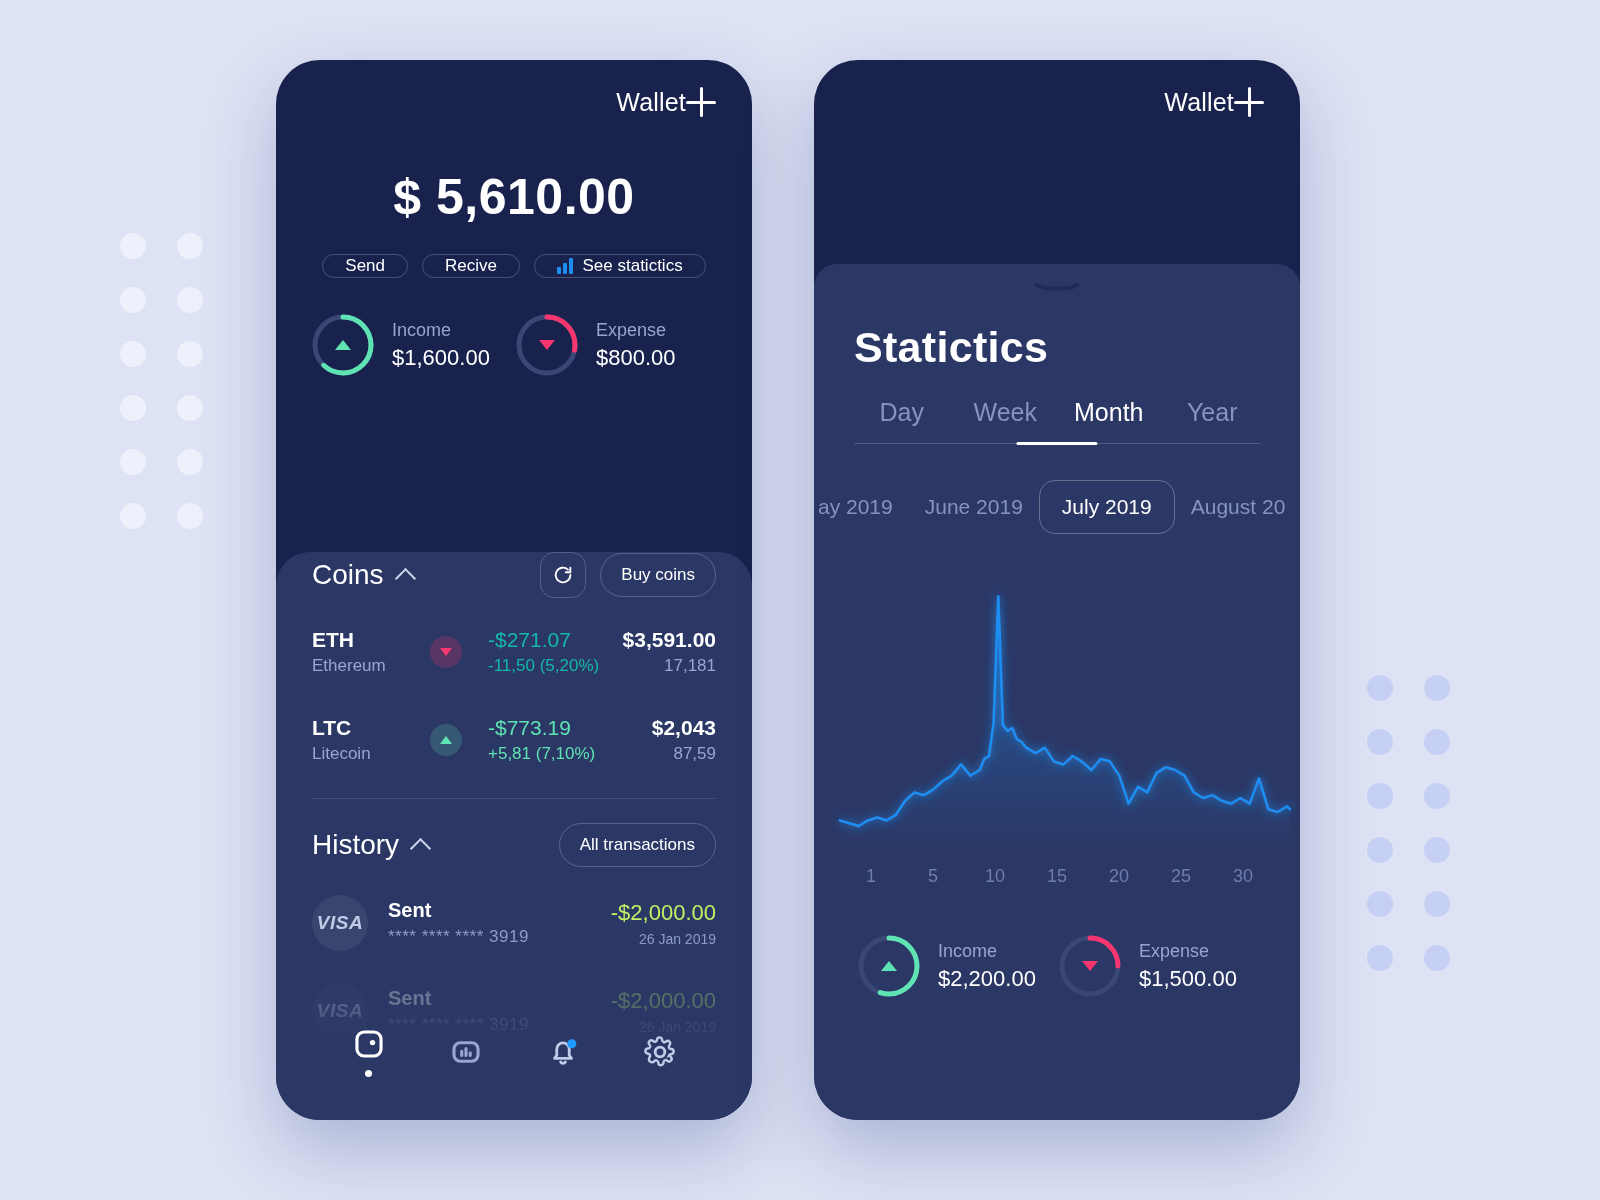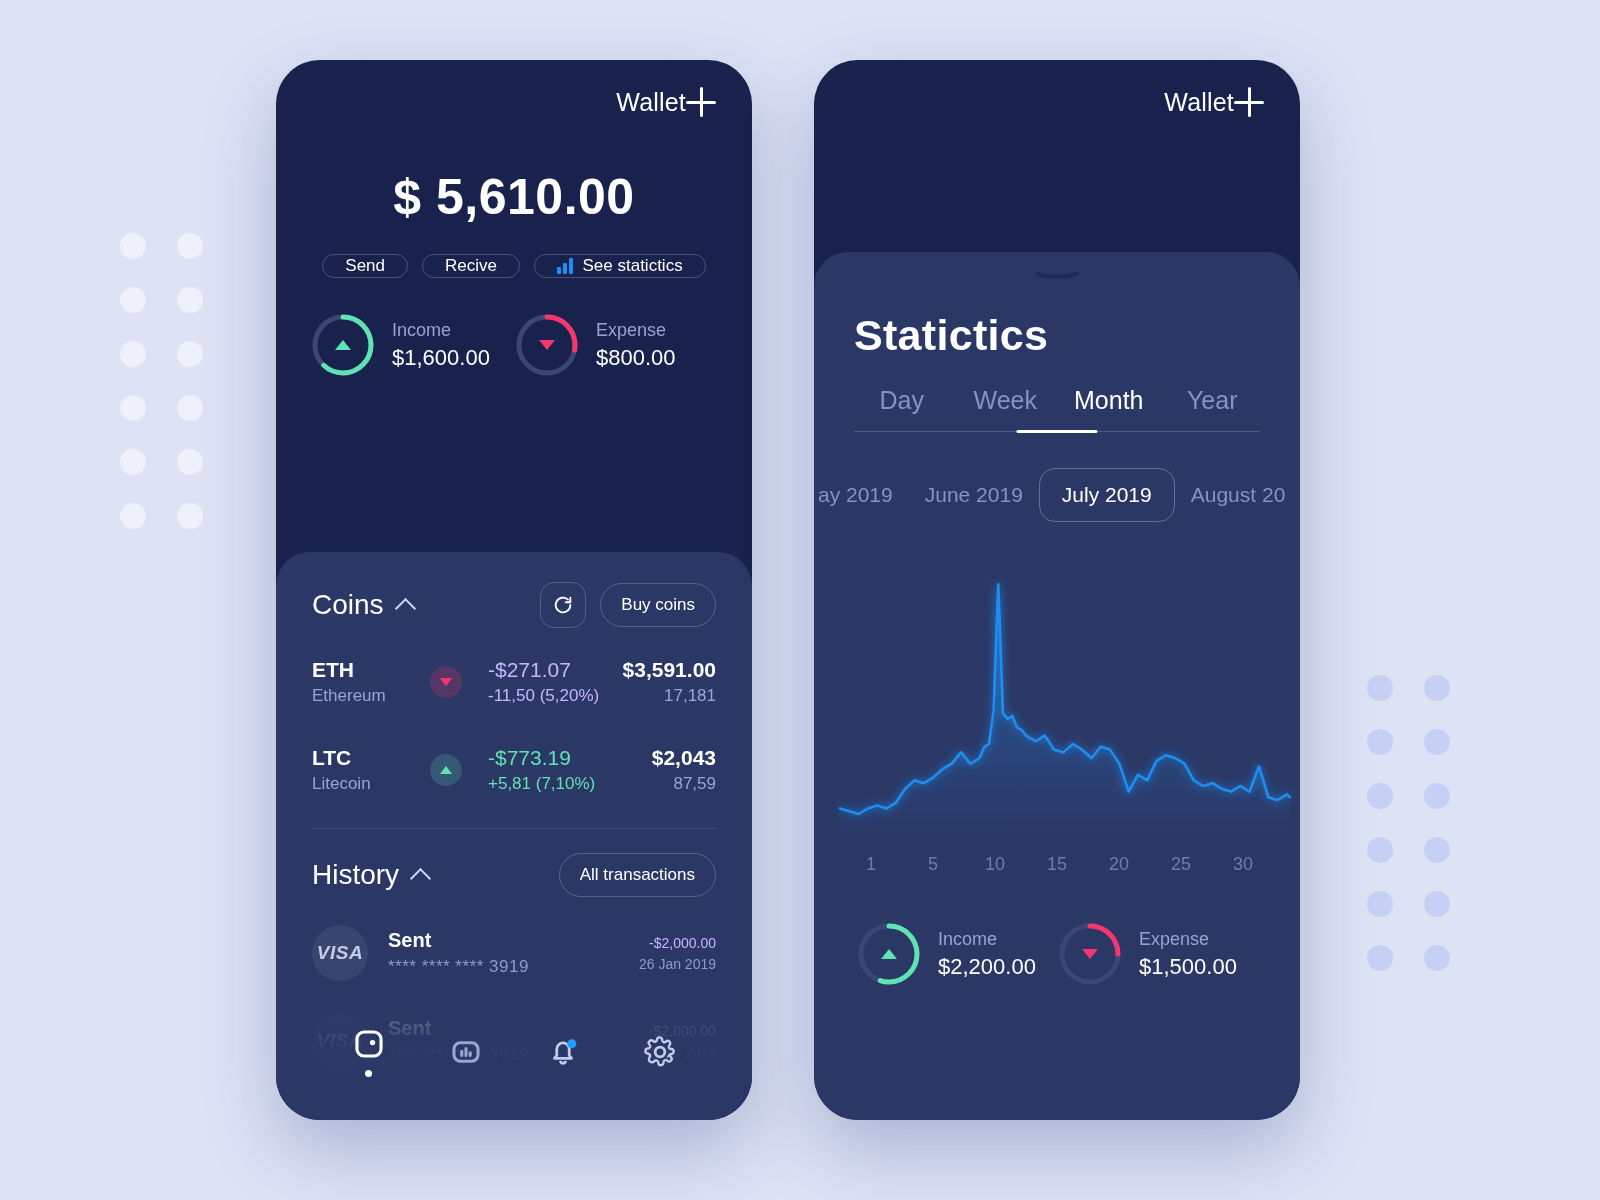--- a/index.html
+++ b/index.html
@@ -86,21 +86,20 @@
   
   .sheet {
     position: absolute; left: 0; right: 0;
     background: #2b3765;
     border-radius: 34px 34px 0 0;
   }
   #sheet-left { top: 492px; bottom: 0; padding: 0 36px; }
 
   .sec-head {
     display: flex; align-items: center; justify-content: space-between;
-    padding-top: 30px;
   }
   .sec-title { display: flex; align-items: center; gap: 14px; color: #fff; font-size: 28px; }
   .chev { width: 15px; height: 15px; border-left: 2.5px solid #cfd6ee; border-top: 2.5px solid #cfd6ee; transform: rotate(45deg); margin-top: 6px; }
   .sec-actions { display: flex; align-items: center; gap: 14px; }
   .iconbtn {
     width: 46px; height: 46px; border-radius: 14px;
     border: 1.5px solid rgba(255,255,255,.20);
     display: flex; align-items: center; justify-content: center; cursor: pointer;
   }
   .btn-outline {
@@ -115,57 +114,57 @@
   .coin .sym { color: #fff; font-size: 21px; font-weight: bold; }
   .coin .full { color: #9aa6cf; font-size: 17px; margin-top: 4px; }
   .badge { width: 32px; height: 32px; border-radius: 50%; display: flex; align-items: center; justify-content: center; flex: none; }
   .badge.neg { background: rgba(247,53,111,.22); }
   .badge.pos { background: rgba(95,227,179,.20); }
   .badge .tri.up { border-bottom-width: 8px; border-left-width: 6px; border-right-width: 6px; }
   .badge .tri.down { border-top-width: 8px; border-left-width: 6px; border-right-width: 6px; }
   .coin .delta { margin-left: 26px; }
   .coin .delta .d1 { font-size: 21px; }
   .coin .delta .d2 { font-size: 17px; margin-top: 4px; }
-  .neg-txt { color: #c4b5fd; }
+  .neg-txt { color: #14b8a6; }
   .pos-txt { color: #5fe3b3; }
   .coin .right { margin-left: auto; text-align: right; }
   .coin .right .p1 { color: #fff; font-size: 21px; font-weight: bold; }
   .coin .right .p2 { color: #9aa6cf; font-size: 17px; margin-top: 4px; }
 
   .divider { height: 1px; background: rgba(255,255,255,.12); margin-top: 34px; }
 
   
   .tx { display: flex; align-items: center; margin-top: 28px; }
   .visa {
     width: 56px; height: 56px; border-radius: 50%;
     background: rgba(255,255,255,.07);
     display: flex; align-items: center; justify-content: center;
     color: #c2cbe8; font-size: 19px; font-weight: bold; font-style: italic;
     letter-spacing: .5px; flex: none;
   }
   .tx .mid { margin-left: 20px; }
   .tx .t1 { color: #fff; font-size: 20px; font-weight: bold; }
   .tx .t2 { color: #8e9bc7; font-size: 17px; margin-top: 5px; letter-spacing: .5px; }
   .tx .right { margin-left: auto; text-align: right; }
-  .tx .a1 { color: #c4b5fd; font-size: 14px; }
+  .tx .a1 { color: #bef264; font-size: 22px; }
   .tx .a2 { color: #8e9bc7; font-size: 14px; margin-top: 5px; }
   .tx.faded { opacity: .30; }
 
   
   .navbar {
     position: absolute; left: 0; right: 0; bottom: 0; height: 118px;
     background: linear-gradient(to bottom, rgba(43,55,101,0) 0%, rgba(43,55,101,.82) 38%, rgba(43,55,101,.95) 100%);
     display: flex; align-items: center; justify-content: space-around;
     padding: 0 44px 18px;
   }
   .navitem { position: relative; display: flex; flex-direction: column; align-items: center; cursor: pointer; }
   .navdot { width: 7px; height: 7px; border-radius: 50%; background: #fff; margin-top: 9px; }
 
   
-  #sheet-right { top: 192px; bottom: 0; }
+  #sheet-right { top: 204px; bottom: 0; border-radius: 23px; }
   .grabber { width: 46px; height: 9px; margin: 14px auto 0; }
   .stat-title { color: #fff; font-size: 43px; font-weight: bold; padding: 36px 40px 0; letter-spacing: .3px; }
   .tabs { display: flex; gap: 0; padding: 0 36px; margin-top: 26px; }
   .tab { color: #8693c2; font-size: 25px; padding-bottom: 16px; cursor: pointer; text-align: center; flex: 1; position: relative; }
   .tab.active { color: #fff; }
   .tabs-underline { margin: 0 40px; height: 1px; background: rgba(255,255,255,.18); position: relative; }
   .tabs-underline .active-bar { position: absolute; height: 3px; background: #fff; border-radius: 2px; top: -1px; }
 
   .months { display: flex; align-items: center; gap: 0; margin-top: 36px; padding: 0 14px; }
   .month { color: #8693c2; font-size: 21px; padding: 12px 16px; white-space: nowrap; cursor: pointer; }

